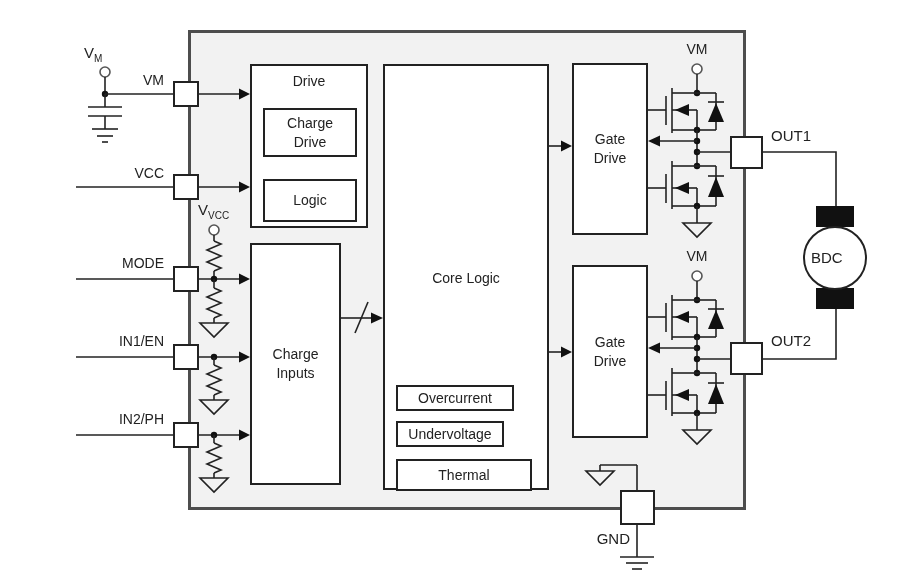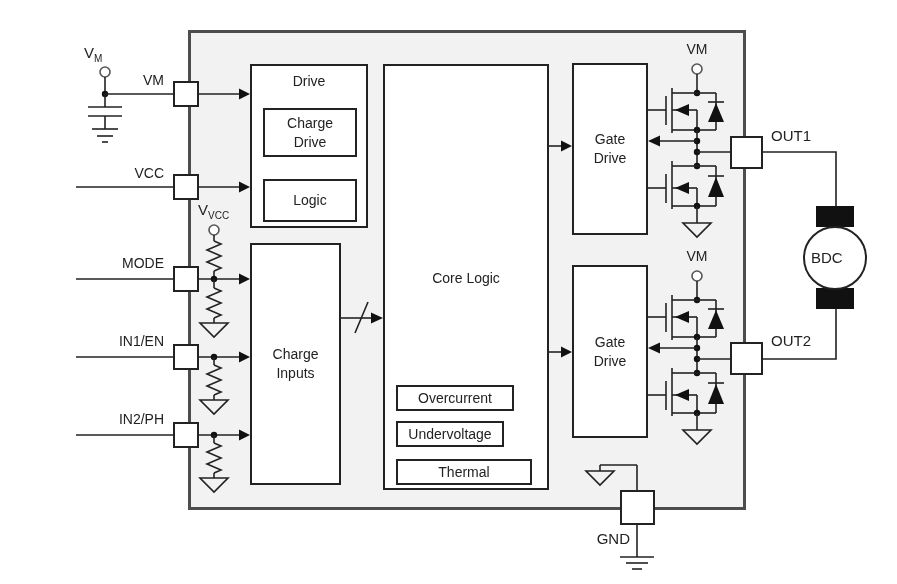--- a/index.html
+++ b/index.html
@@ -209,21 +209,21 @@
   </div>
   <div class="block" style="left:383px;top:64px;width:166px;height:426px;justify-content:flex-start;padding-left:20px;">
     <span style="position:absolute;top:203px;left:0;width:100%;">Core Logic</span>
   </div>
   <div class="block" style="left:396px;top:385px;width:118px;height:26px;">
     <span>Overcurrent</span>
   </div>
   <div class="block" style="left:396px;top:421px;width:108px;height:26px;">
     <span>Undervoltage</span>
   </div>
-  <div class="block" style="left:396px;top:459px;width:136px;height:26px;text-align:right;">
+  <div class="block" style="left:396px;top:459px;width:136px;height:32px;text-align:right;">
     <span>Thermal</span>
   </div>
   <div class="block" style="left:572px;top:63px;width:76px;height:172px;">
     <span>Gate</span>
     <span>Drive</span>
   </div>
   <div class="block" style="left:572px;top:265px;width:76px;height:173px;">
     <span>Gate</span>
     <span>Drive</span>
   </div>

